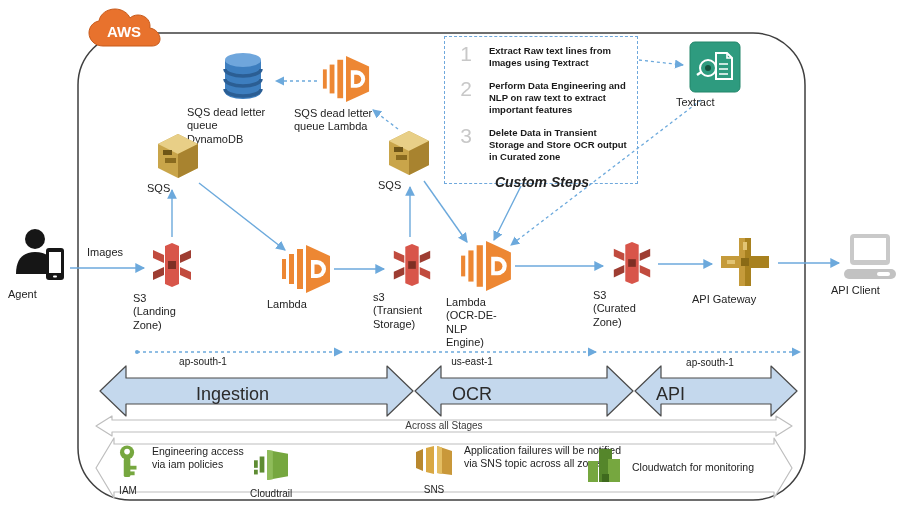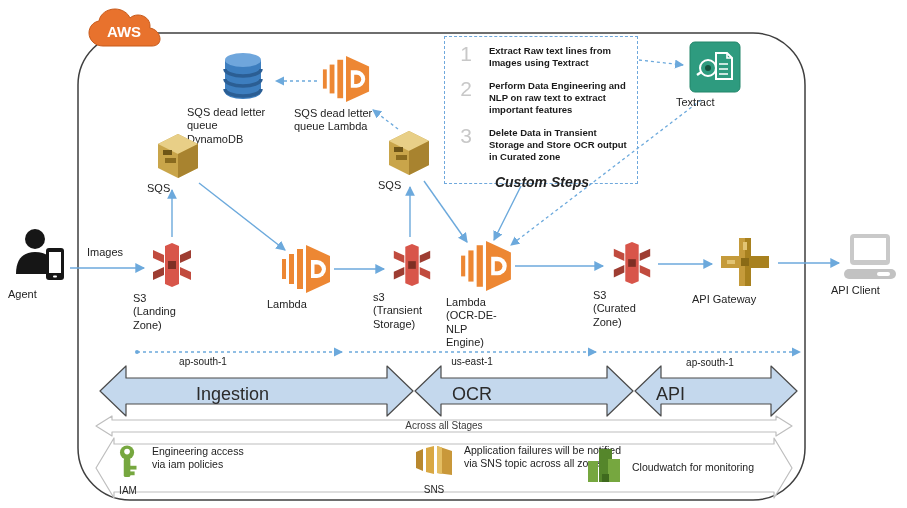--- a/index.html
+++ b/index.html
@@ -311,20 +311,32 @@
         <rect x="16" y="22" width="7" height="4" fill="#76A73F"></rect>
         <rect x="16" y="28" width="5" height="4" fill="#76A73F"></rect>
       </svg>
     </span>
     <div class="legend-name">IAM</div>
   </div>
   <div class="legend-text" style="width:104px;">Engineering access via iam policies</div>
 </div>
 
 <div class="legend-item" style="left:250px;top:448px;">
+  <div class="legend-icon-col">
+    <span>
+      <svg width="38" height="34" viewBox="0 0 38 36">
+        <rect x="1" y="13" width="4" height="8" fill="#5E8C33"></rect>
+        <rect x="1" y="23" width="4" height="5" fill="#5E8C33"></rect>
+        <rect x="7" y="9" width="5" height="17" fill="#5E8C33"></rect>
+        <polygon points="15,2 37,6 37,30 15,34" fill="#76A73F"></polygon>
+        <polygon points="15,2 21,3 21,33 15,34" fill="#8FBC5A"></polygon>
+      </svg>
+    </span>
+    <div class="legend-name">Cloudtrail</div>
+  </div>
 </div>
 
 <div class="legend-item" style="left:414px;top:444px;">
   <div class="legend-icon-col">
     <span>
       <svg width="40" height="34" viewBox="0 0 40 34">
         <polygon points="2,8 9,5 9,27 2,24" fill="#B9882E"></polygon>
         <polygon points="12,4 20,2 20,30 12,28" fill="#D9A843"></polygon>
         <polygon points="23,2 38,7 38,31 23,29" fill="#C9983A"></polygon>
         <polygon points="23,2 28,3.5 28,30 23,29" fill="#E4BE63"></polygon>

